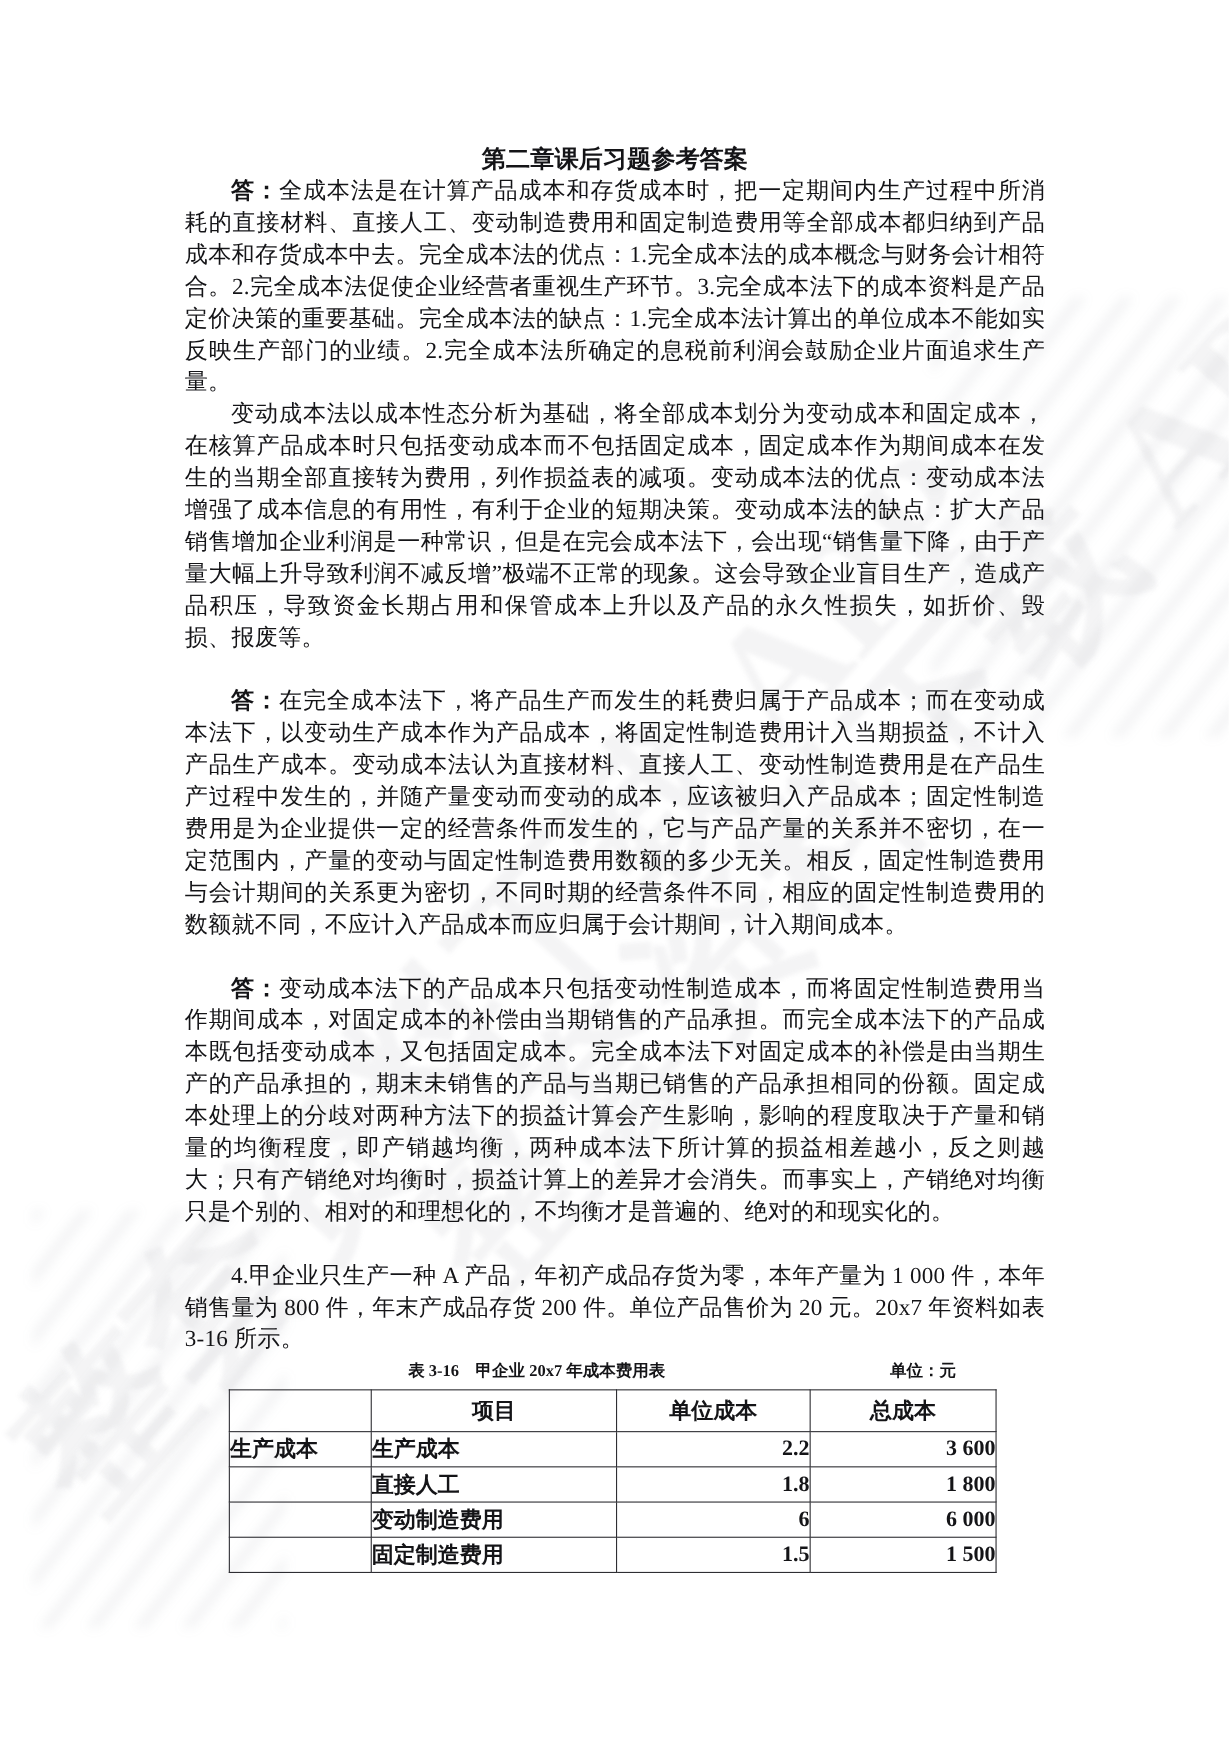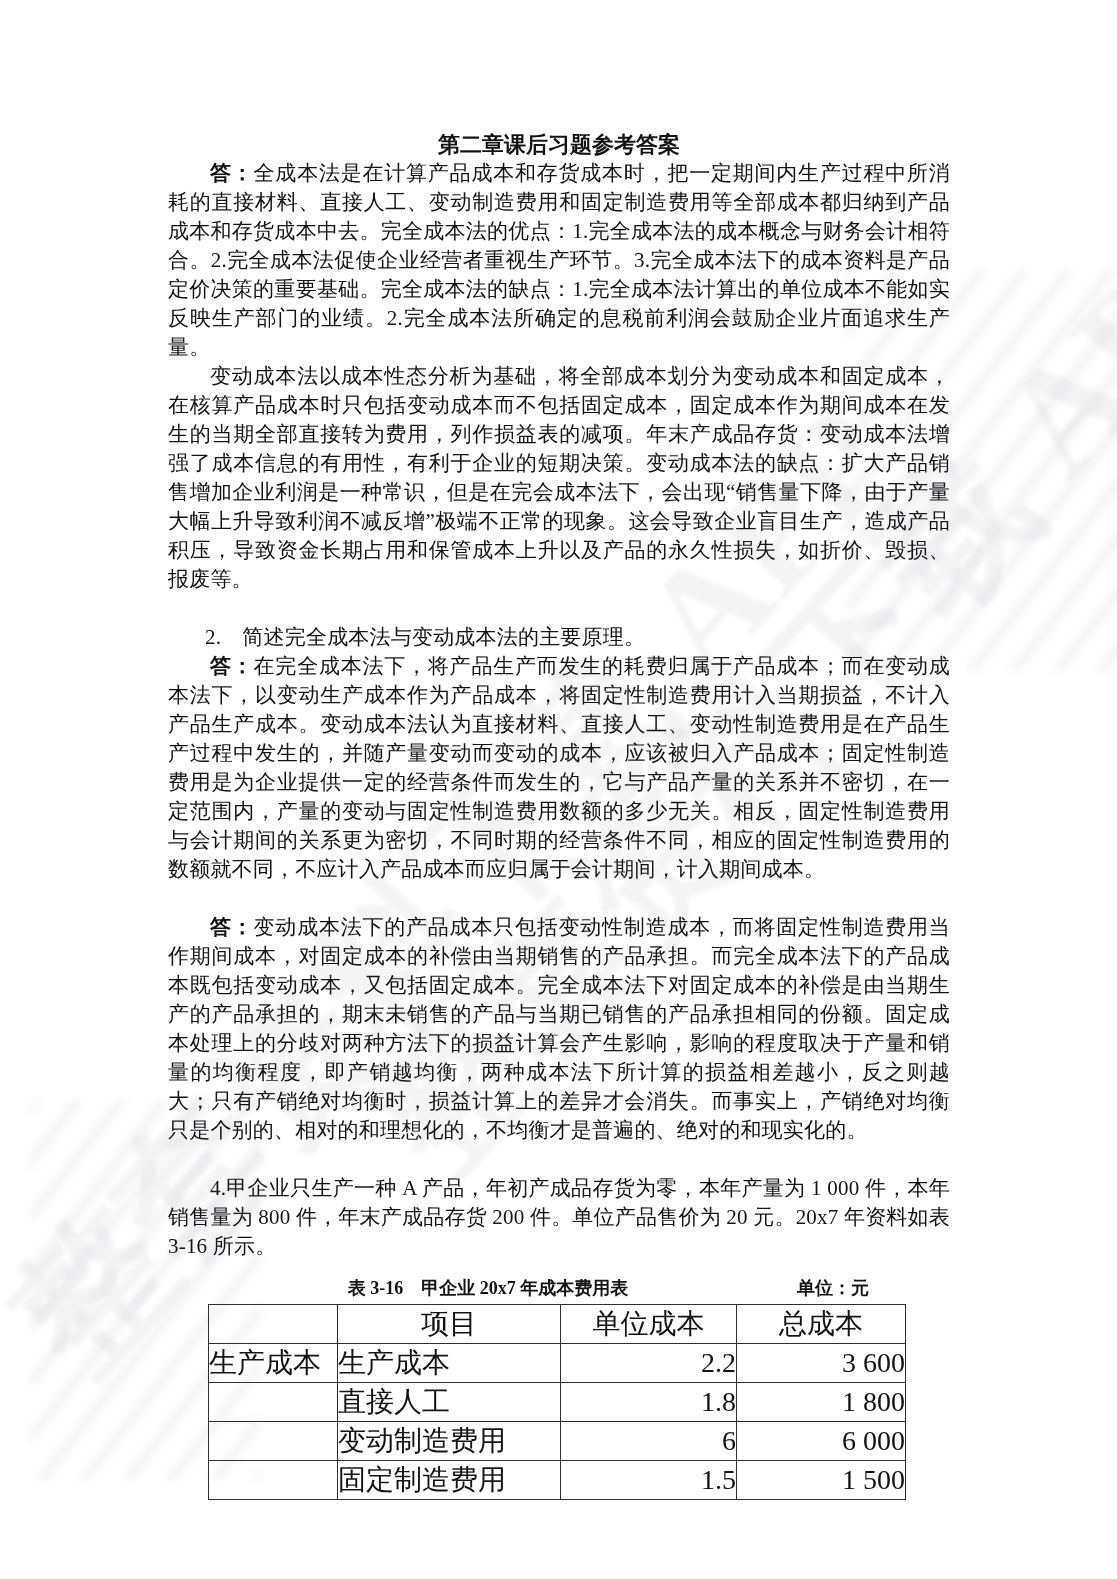--- a/index.html
+++ b/index.html
@@ -34,32 +34,32 @@
     font-size:21px;line-height:29px;text-align:justify;
     letter-spacing:0.2px;
   }
   .para.question{text-indent:37px;}
   .para.plain{text-indent:42px;}
   .para.answer{text-indent:42px;}
   .ans-label{font-weight:bold;}
   .spacer{height:29px;}
   
   .tbl-caption-row{
-    position:relative;width:697px;margin-left:40px;margin-top:13px;
-    font-size:18px;line-height:28px;font-weight:bold;height:28px;
+    position:relative;width:697px;margin-left:40px;margin-top:1px;
+    font-size:15px;line-height:28px;font-weight:bold;height:28px;
   }
   .tbl-caption{position:absolute;left:0;width:560px;text-align:center;}
   .tbl-unit{position:absolute;right:36px;}
   table.cost-table{
     width:697px;margin-left:40px;margin-top:2px;
     border-collapse:collapse;table-layout:fixed;
   }
   table.cost-table td,table.cost-table th{
     border:1.6px solid #2e2e33;
-    font-size:28px;font-weight:normal;
+    font-size:20px;font-weight:bold;
     padding:0;vertical-align:middle;
     overflow:hidden;white-space:nowrap;
   }
   table.cost-table th{height:37px;text-align:center;}
   table.cost-table td{height:31px;}
   .col-group{width:129px;}
   .col-item{width:223px;}
   .col-unit{width:176px;}
   .col-total{width:169px;}
   td.c-group{text-align:left;padding-left:10px;}
@@ -72,23 +72,22 @@
 <div class="wm wm-stripes" style="right:-60px;top:270px;width:330px;height:400px;"></div>
 <div class="wm wm-stripes" style="left:30px;top:1100px;width:230px;height:380px;"></div>
 <div class="wm wm-text" style="left:-30px;top:1280px;font-size:150px;transform:rotate(-48deg);">整套资料下载 APP</div>
 <div class="wm wm-text" style="left:330px;top:1080px;font-size:150px;transform:rotate(-48deg);">整套资料下载 APP</div>
 
 <div class="page">
   <div class="doc-title">第二章课后习题参考答案</div>
 
   <div id="content-blocks">
       <div class="para answer"><span class="ans-label">答：</span><span>全成本法是在计算产品成本和存货成本时，把一定期间内生产过程中所消耗的直接材料、直接人工、变动制造费用和固定制造费用等全部成本都归纳到产品成本和存货成本中去。完全成本法的优点：1.完全成本法的成本概念与财务会计相符合。2.完全成本法促使企业经营者重视生产环节。3.完全成本法下的成本资料是产品定价决策的重要基础。完全成本法的缺点：1.完全成本法计算出的单位成本不能如实反映生产部门的业绩。2.完全成本法所确定的息税前利润会鼓励企业片面追求生产量。</span></div>
-      <div class="para plain">变动成本法以成本性态分析为基础，将全部成本划分为变动成本和固定成本，在核算产品成本时只包括变动成本而不包括固定成本，固定成本作为期间成本在发生的当期全部直接转为费用，列作损益表的减项。年末产成品存货：变动成本法增强了成本信息的有用性，有利于企业的短期决策。变动成本法的缺点：扩大产品销售增加企业利润是一种常识，但是在完会成本法下，会出现“销售量下降，由于产量大幅上升导致利润不减反增”极端不正常的现象。这会导致企业盲目生产，造成产品积压，导致资金长期占用和保管成本上升以及产品的永久性损失，如折价、毁损、报废等。</div>
+      <div class="para plain">变动成本法以成本性态分析为基础，将全部成本划分为变动成本和固定成本，在核算产品成本时只包括变动成本而不包括固定成本，固定成本作为期间成本在发生的当期全部直接转为费用，列作损益表的减项。变动成本法的优点：变动成本法增强了成本信息的有用性，有利于企业的短期决策。变动成本法的缺点：扩大产品销售增加企业利润是一种常识，但是在完会成本法下，会出现“销售量下降，由于产量大幅上升导致利润不减反增”极端不正常的现象。这会导致企业盲目生产，造成产品积压，导致资金长期占用和保管成本上升以及产品的永久性损失，如折价、毁损、报废等。</div>
       <div class="spacer"></div>
-      <div class="para question">2.　简述完全成本法与变动成本法的主要原理。</div>
       <div class="para answer"><span class="ans-label">答：</span><span>在完全成本法下，将产品生产而发生的耗费归属于产品成本；而在变动成本法下，以变动生产成本作为产品成本，将固定性制造费用计入当期损益，不计入产品生产成本。变动成本法认为直接材料、直接人工、变动性制造费用是在产品生产过程中发生的，并随产量变动而变动的成本，应该被归入产品成本；固定性制造费用是为企业提供一定的经营条件而发生的，它与产品产量的关系并不密切，在一定范围内，产量的变动与固定性制造费用数额的多少无关。相反，固定性制造费用与会计期间的关系更为密切，不同时期的经营条件不同，相应的固定性制造费用的数额就不同，不应计入产品成本而应归属于会计期间，计入期间成本。</span></div>
       <div class="spacer"></div>
       <div class="para answer"><span class="ans-label">答：</span><span>变动成本法下的产品成本只包括变动性制造成本，而将固定性制造费用当作期间成本，对固定成本的补偿由当期销售的产品承担。而完全成本法下的产品成本既包括变动成本，又包括固定成本。完全成本法下对固定成本的补偿是由当期生产的产品承担的，期末未销售的产品与当期已销售的产品承担相同的份额。固定成本处理上的分歧对两种方法下的损益计算会产生影响，影响的程度取决于产量和销量的均衡程度，即产销越均衡，两种成本法下所计算的损益相差越小，反之则越大；只有产销绝对均衡时，损益计算上的差异才会消失。而事实上，产销绝对均衡只是个别的、相对的和理想化的，不均衡才是普遍的、绝对的和现实化的。</span></div>
       <div class="spacer"></div>
       <div class="para plain">4.甲企业只生产一种 A 产品，年初产成品存货为零，本年产量为 1 000 件，本年销售量为 800 件，年末产成品存货 200 件。单位产品售价为 20 元。20x7 年资料如表 3-16 所示。</div>
     </div>
 
   <div class="tbl-caption-row">
     <span class="tbl-caption">表 3-16　甲企业 20x7 年成本费用表</span>
     <span class="tbl-unit">单位：元</span>

